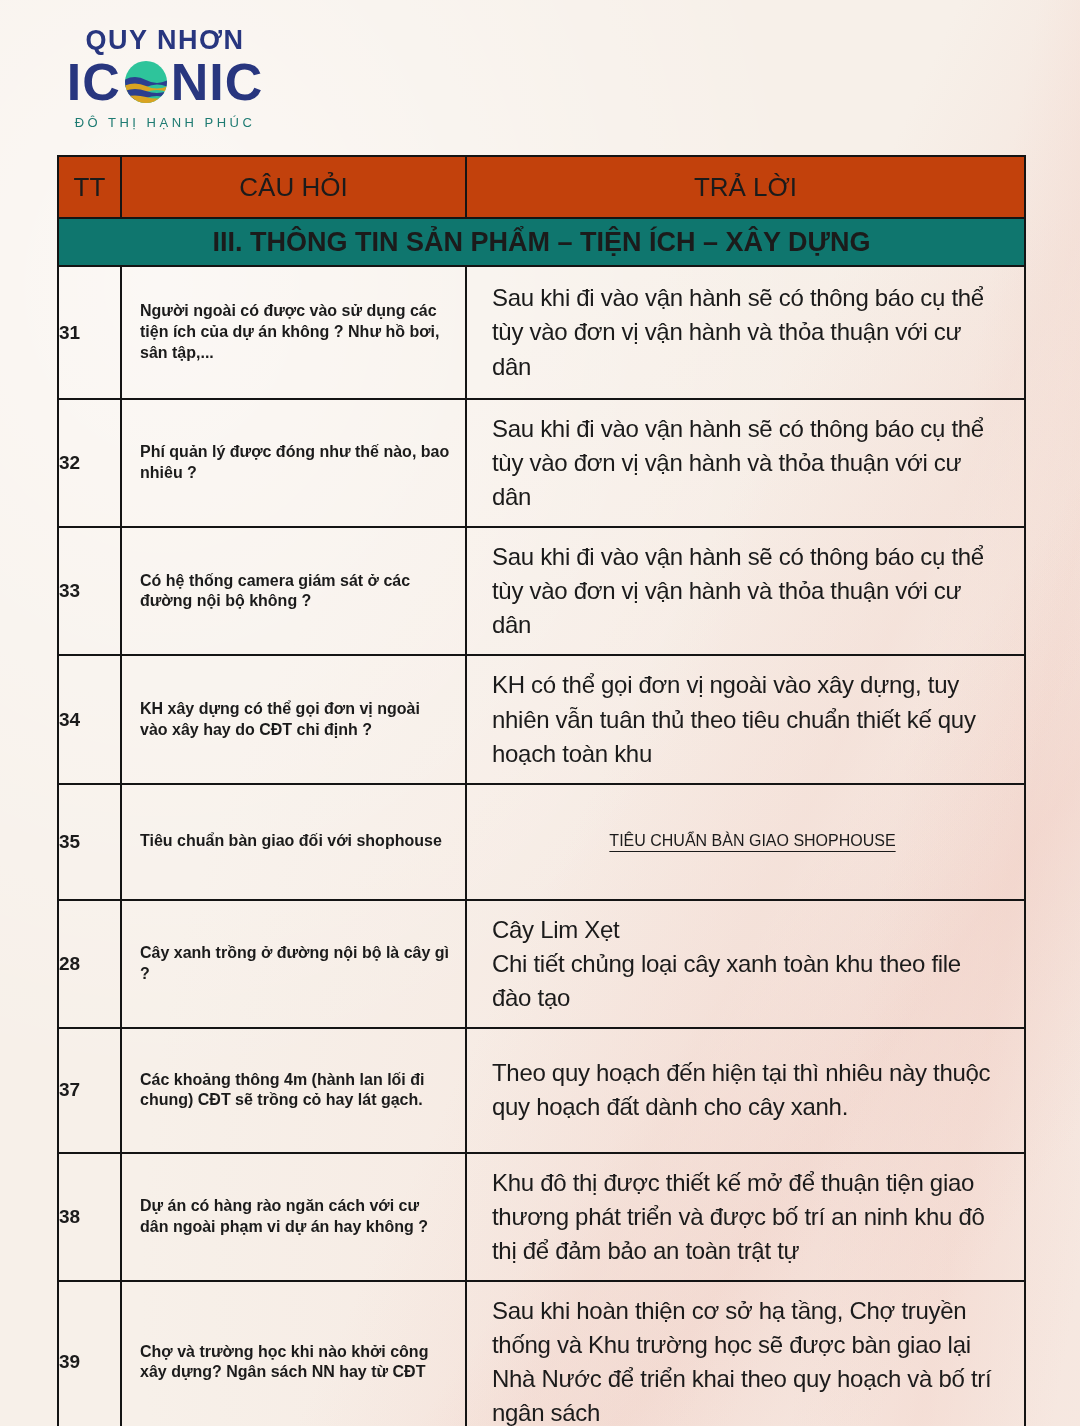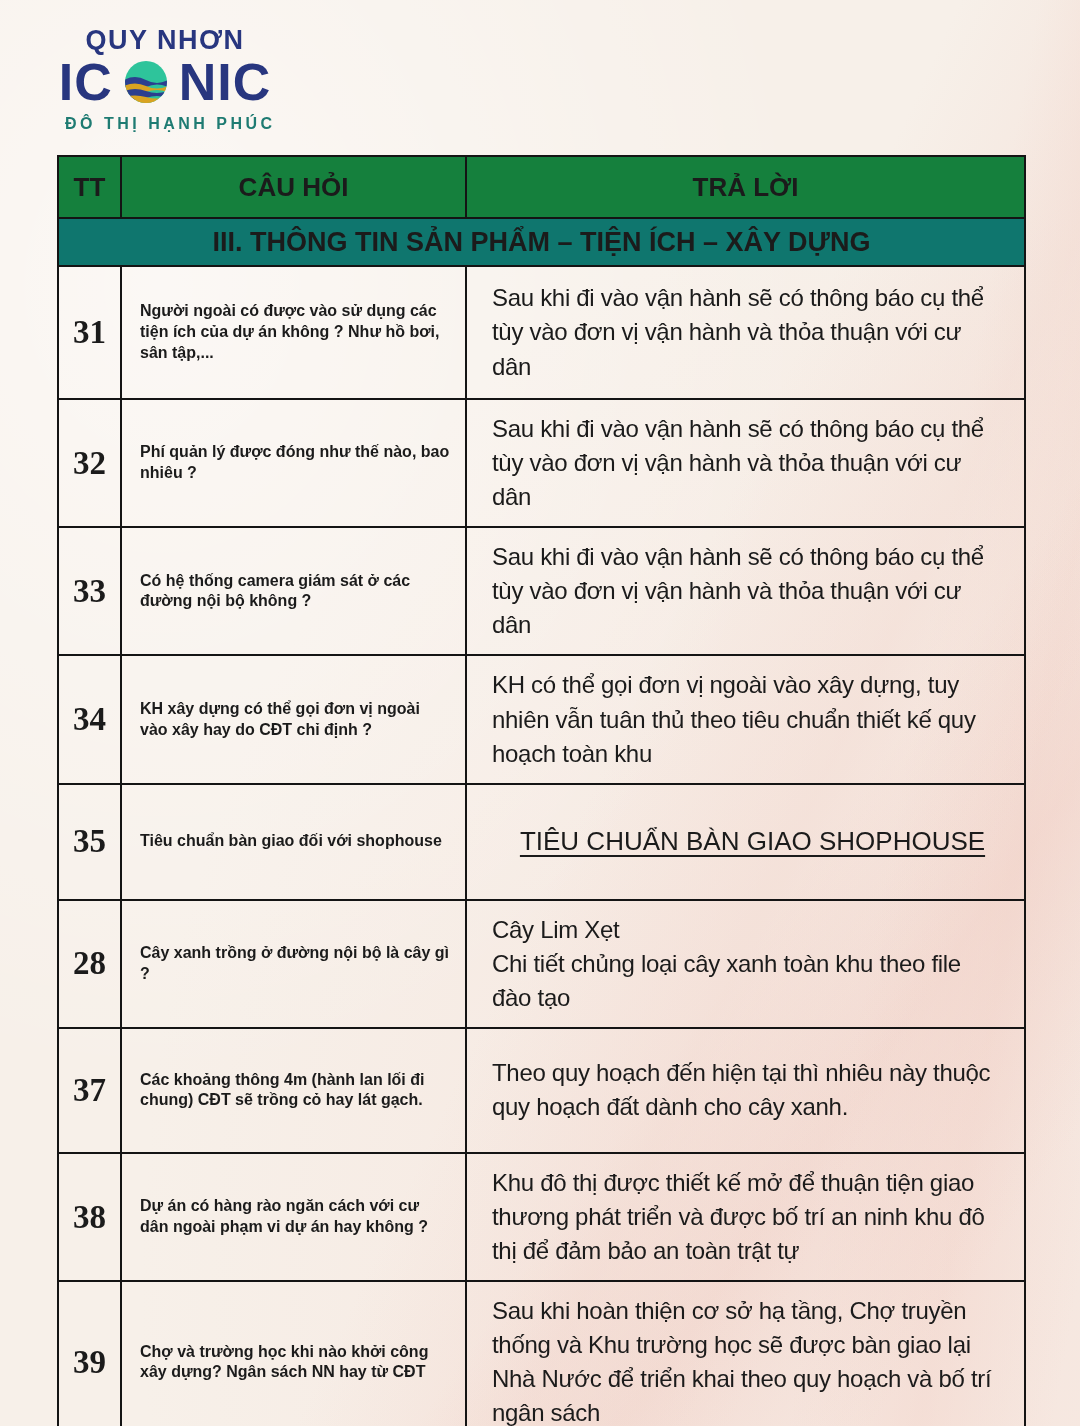--- a/index.html
+++ b/index.html
@@ -35,76 +35,75 @@
     color: #28367f;
     font-weight: 700;
     font-size: 27px;
     letter-spacing: 1.5px;
     line-height: 1.05;
   }
   .logo-line2 {
     display: flex;
     align-items: center;
     justify-content: center;
-    gap: 11px;
+    gap: 3px;
     margin-top: 2px;
     color: #28367f;
     font-weight: 700;
     font-size: 52px;
     letter-spacing: 1px;
     line-height: 1;
   }
   .globe {
     width: 44px;
     height: 44px;
     flex: 0 0 44px;
     display: inline-block;
   }
   .logo-sub {
     margin-top: 7px;
     color: #1e7b72;
-    font-weight: 700;
-    font-size: 16px;
+    font-weight: 400;
+    font-size: 13px;
     letter-spacing: 3.5px;
     white-space: nowrap;
   }
 
   
   .faq-table {
     position: absolute;
     top: 155px;
     left: 57px;
     width: 967px;
     border-collapse: collapse;
     table-layout: fixed;
     color: #1b1b1b;
   }
   .faq-table, .faq-table th, .faq-table td {
     border: 2.5px solid #141414;
   }
   .faq-table th {
-    background: #15803d;
+    background: #c2410c;
     font-size: 26px;
-    font-weight: 700;
+    font-weight: 400;
     height: 62px;
     text-align: center;
   }
   .section-row td {
     background: #0f766e;
     font-size: 27px;
     font-weight: 700;
     text-align: center;
     height: 48px;
   }
   .tt-cell {
-    text-align: center;
+    text-align: left;
     vertical-align: middle;
     font-weight: 700;
-    font-size: 33px;
-    font-family: Liberation Serif, serif;
+    font-size: 19px;
   }
   .q-cell {
     vertical-align: middle;
     font-weight: 700;
     font-size: 16px;
     line-height: 1.3;
     padding: 12px 14px 12px 18px;
     margin-left: 40px;
   }
   .a-cell {
@@ -112,21 +111,21 @@
     font-weight: 400;
     font-size: 24px;
     line-height: 1.42;
     padding: 12px 22px 12px 25px;
     white-space: pre-line;
     letter-spacing: -0.3px;
     border-radius: 32px;
   }
   .a-cell.link-answer {
     text-align: center;
-    font-size: 26px;
+    font-size: 16px;
     text-decoration: underline;
     text-underline-offset: 5px;
     white-space: nowrap;
     letter-spacing: 0;
     cursor: pointer;
     padding-left: 36px;
   }
   
   tr.qa-row:nth-of-type(1) td { height: 133px; }
   tr.qa-row:nth-of-type(2) td { height: 120px; }

